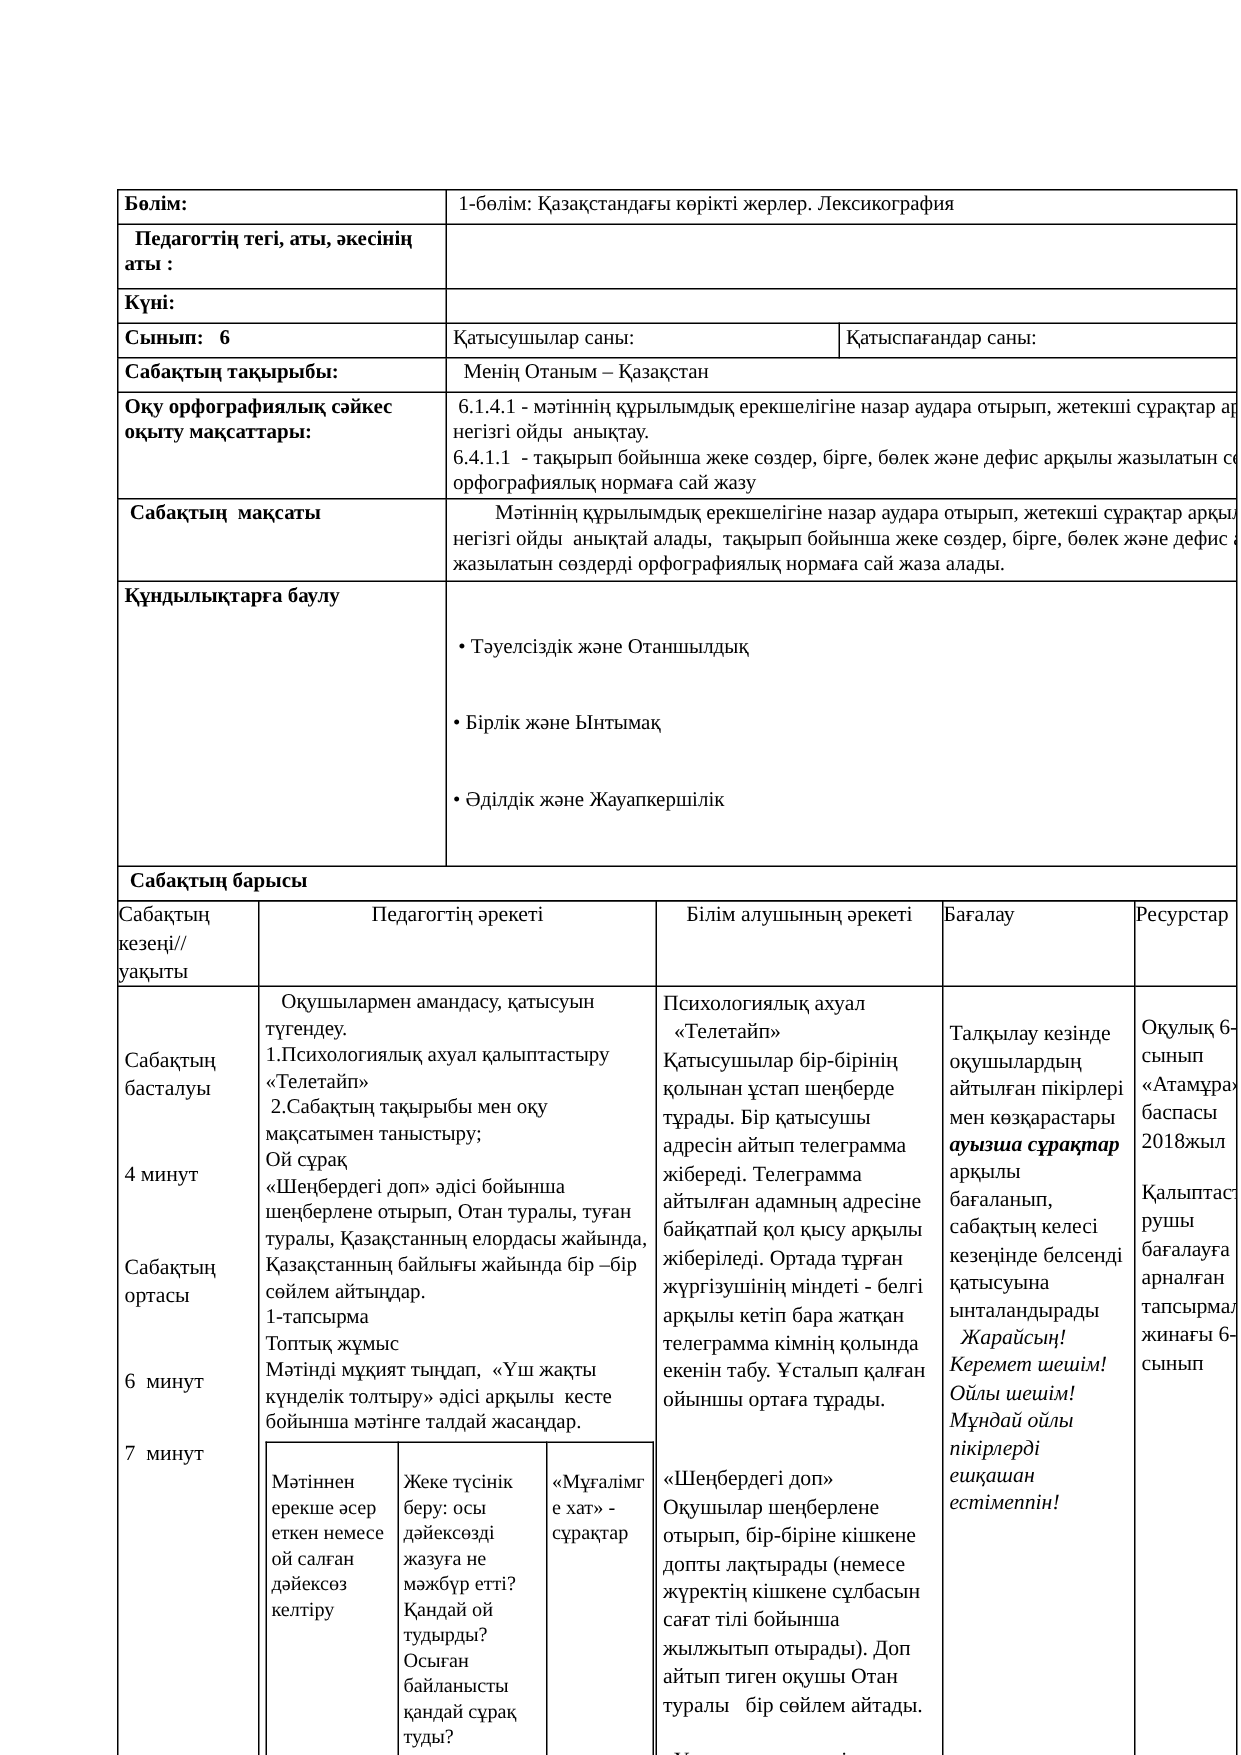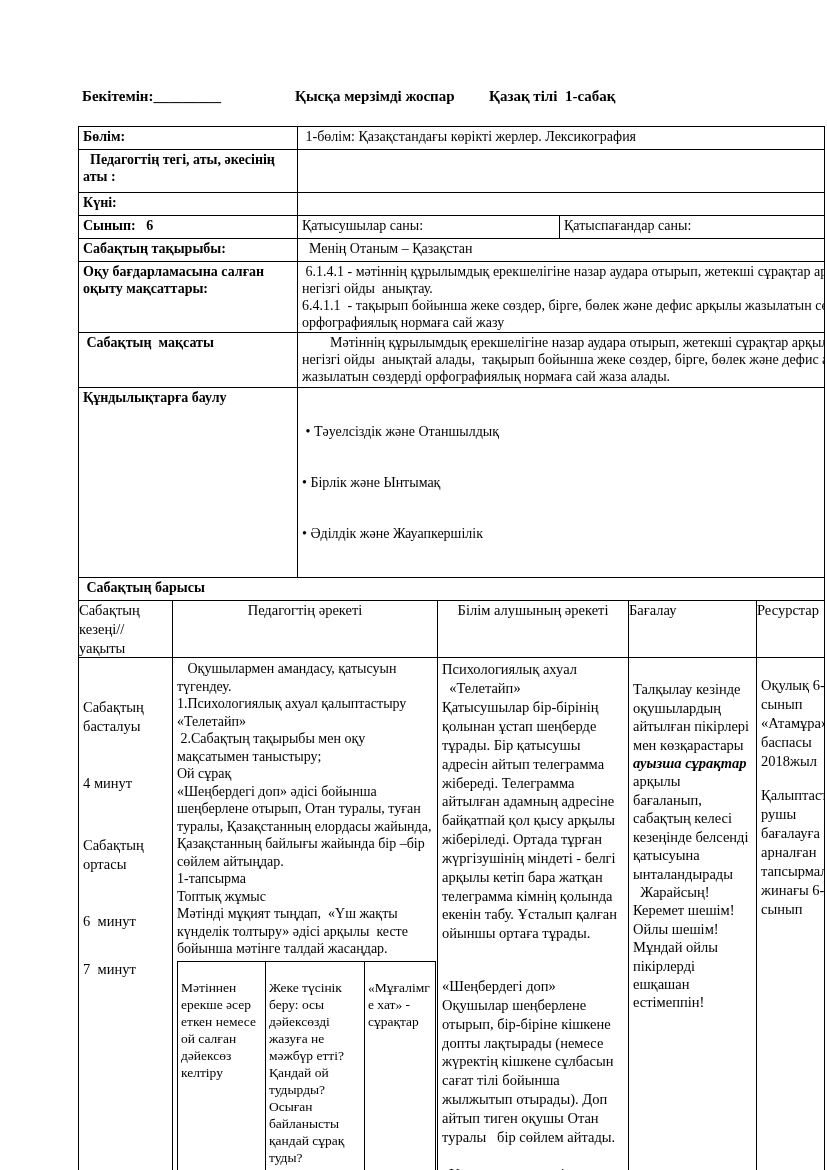--- a/index.html
+++ b/index.html
@@ -18,21 +18,21 @@
   table.info{width:795px;font-size:14px;line-height:1.22;}
   table.info td{border:1.5px solid #000;vertical-align:top;padding:1px 4px;white-space:pre-wrap;margin-left:41px;}
   td.lbl{font-weight:bold;}
   table.lesson{width:795px;font-size:14.5px;line-height:1.3;margin-top:-1.5px;}
   table.lesson>tbody>tr>td{border:1.5px solid #000;vertical-align:top;padding:0;}
   .hdr-cell{font-weight:normal;padding:2px 4px;height:44px;white-space:pre-wrap;}
   .hdr-center{text-align:center;}
   .cellbox{position:relative;height:633px;overflow:hidden;padding:2px 4px;box-sizing:border-box;}
   .cellbox p{margin:0;white-space:pre-wrap;}
   .b{font-weight:normal;}
-  .i{}
+  .i{font-style:italic;}
   .bi{font-weight:bold;font-style:italic;}
   
   .stage-item{position:absolute;left:4px;right:2px;white-space:pre-wrap;}
   
   .t-col{font-size:14px;line-height:1.25;}
   table.mini{width:258px;font-size:13.5px;line-height:1.26;margin-top:3px;}
   table.mini td{border:1.3px solid #000;vertical-align:top;padding:17px 3px;
                 white-space:pre-wrap;overflow-wrap:break-word;}
   table.mini td.mini-hd{height:176px;}
   table.mini td.mini-empty{height:36px;}
@@ -43,25 +43,20 @@
   
   .r-block{position:absolute;left:4px;width:82px;white-space:pre-wrap;overflow-wrap:break-word;}
   .r1{top:18px;}
   .r2{top:128px;}
 </style>
 </head>
 <body>
 
 <div class="page">
 
-  <div class="doc-header">
-    <span class="hd-approve">Бекітемін:_________</span>
-    <span class="hd-title">Қысқа мерзімді жоспар</span>
-    <span class="hd-subject">Қазақ тілі  1-сабақ</span>
-  </div>
 
   <div class="clip">
 
     <table class="info">
       <colgroup>
           <col style="width:219px">
           <col style="width:262px">
           <col style="width:314px">
         </colgroup>
       <tbody>
@@ -80,21 +75,21 @@
       <tr>
         <td class="lbl" style="height:20px">Сынып:   6</td>
         <td>Қатысушылар саны:</td>
         <td>Қатыспағандар саны:</td>
       </tr>
       <tr>
         <td class="lbl" style="height:20px">Сабақтың тақырыбы:</td>
         <td colspan="2">  Менің Отаным – Қазақстан</td>
       </tr>
       <tr>
-        <td class="lbl">Оқу бағдарламасына салған оқыту мақсаттары:</td>
+        <td class="lbl">Оқу орфографиялық сәйкес оқыту мақсаттары:</td>
         <td colspan="2"><span class="b"> 6.1.4.1</span><span> - мәтіннің құрылымдық ерекшелігіне назар аудара отырып, жетекші сұрақтар арқылы негізгі ойды  анықтау.</span><br><span class="b">6.4.1.1</span><span>  - тақырып бойынша жеке сөздер, бірге, бөлек және дефис арқылы жазылатын сөздерді орфографиялық нормаға сай жазу</span></td>
       </tr>
       <tr>
         <td class="lbl"> Сабақтың  мақсаты</td>
         <td colspan="2">        Мәтіннің құрылымдық ерекшелігіне назар аудара отырып, жетекші сұрақтар арқылы негізгі ойды  анықтай алады,  тақырып бойынша жеке сөздер, бірге, бөлек және дефис арқылы жазылатын сөздерді орфографиялық нормаға сай жаза алады.</td>
       </tr>
       <tr>
         <td class="lbl">Құндылықтарға баулу</td>
         <td colspan="2">
           <div> • Тәуелсіздік және Отаншылдық</div>

